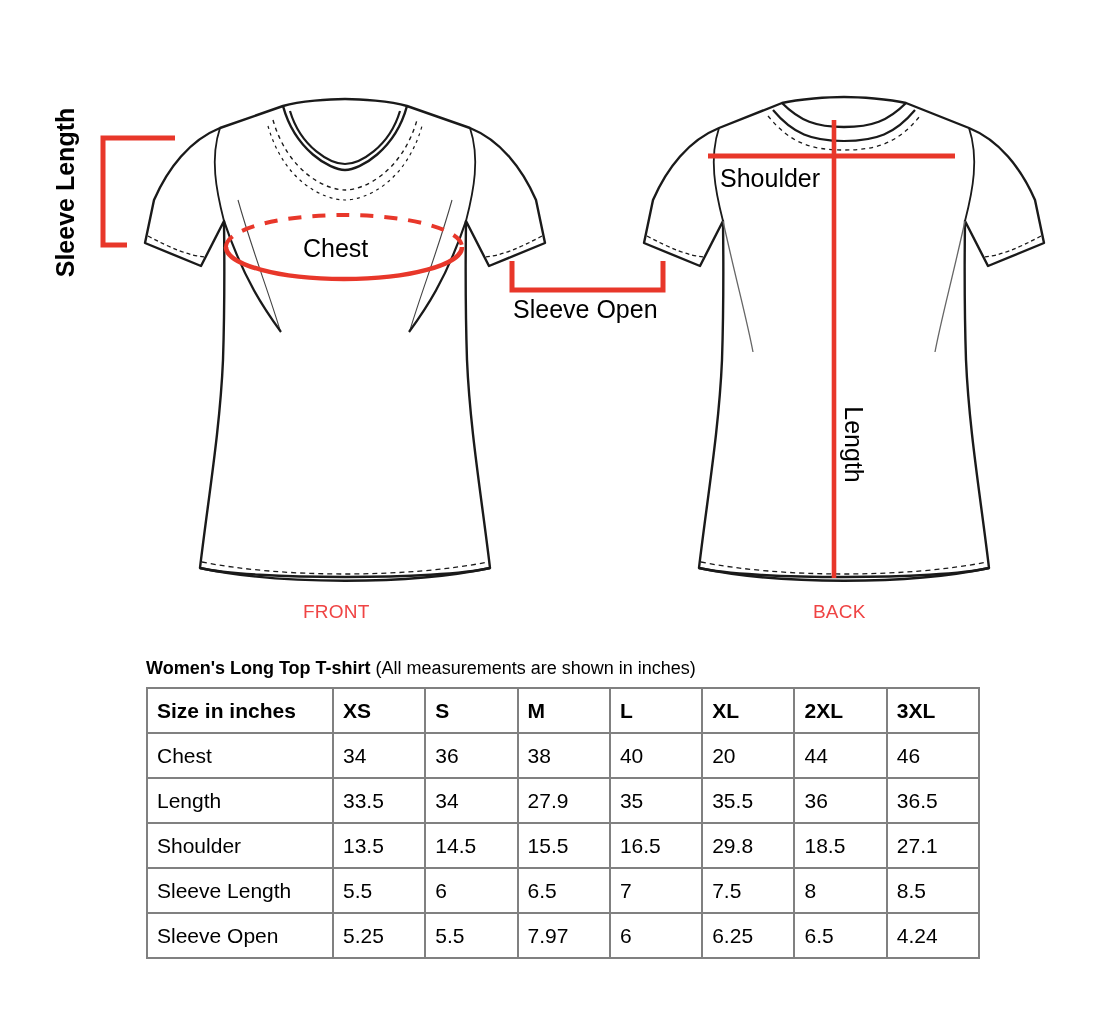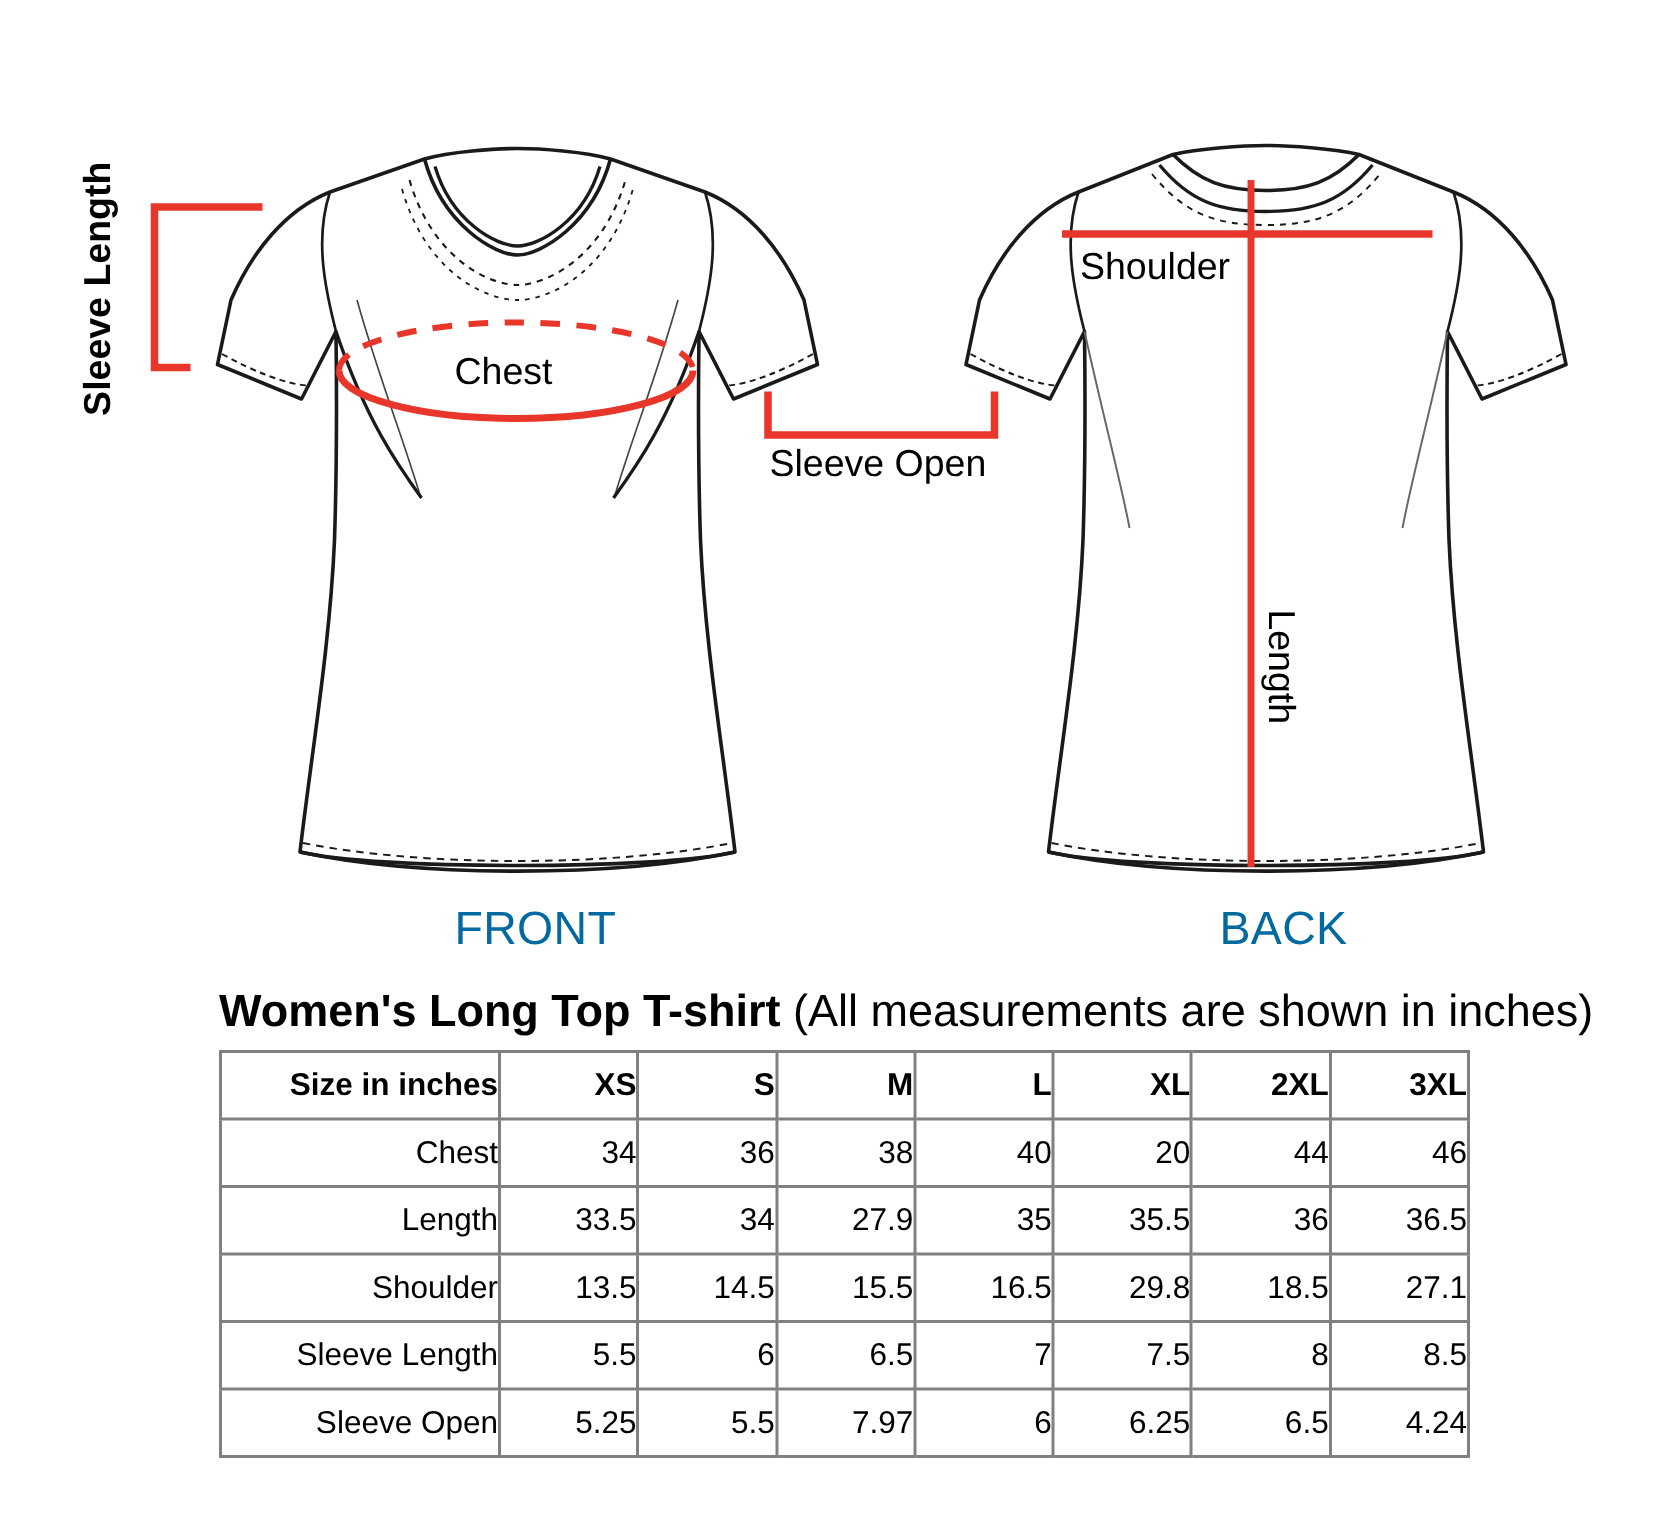--- a/index.html
+++ b/index.html
@@ -22,23 +22,23 @@
   }
   #diagram {
     position: absolute;
     left: 0;
     top: 0;
     width: 1120px;
     height: 650px;
   }
   .view-caption {
     position: absolute;
-    font-size: 31px;
+    font-size: 19px;
     letter-spacing: 0.2px;
-    color: #0369a1;
+    color: #ef4444;
     white-space: nowrap;
   }
   #caption-front { left: 303px; top: 601px; }
   #caption-back  { left: 813px; top: 601px; }
 
   .lbl {
     position: absolute;
     font-size: 24px;
     color: #000;
     white-space: nowrap;
@@ -63,38 +63,38 @@
   }
 
   
   #table-block {
     position: absolute;
     left: 146px;
     top: 658px;
     width: 840px;
   }
   #table-title {
-    font-size: 30px;
+    font-size: 18px;
     color: #000;
     margin: 0 0 8px 0;
     white-space: nowrap;
   }
   #table-title .strong { font-weight: bold; }
   table.size-table {
     border-collapse: collapse;
     width: 832px;
     table-layout: fixed;
   }
   table.size-table td,
   table.size-table th {
     border: 2px solid #808080;
     height: 45px;
-    padding: 0 0 0 20px;
+    padding: 0 0 0 9px;
     font-size: 21px;
-    text-align: right;
+    text-align: left;
     vertical-align: middle;
     background: #ffffff;
     color: #000;
     font-weight: normal;
     box-sizing: border-box;
     overflow: hidden;
     white-space: nowrap;
   }
   table.size-table thead th {
     font-weight: bold;

